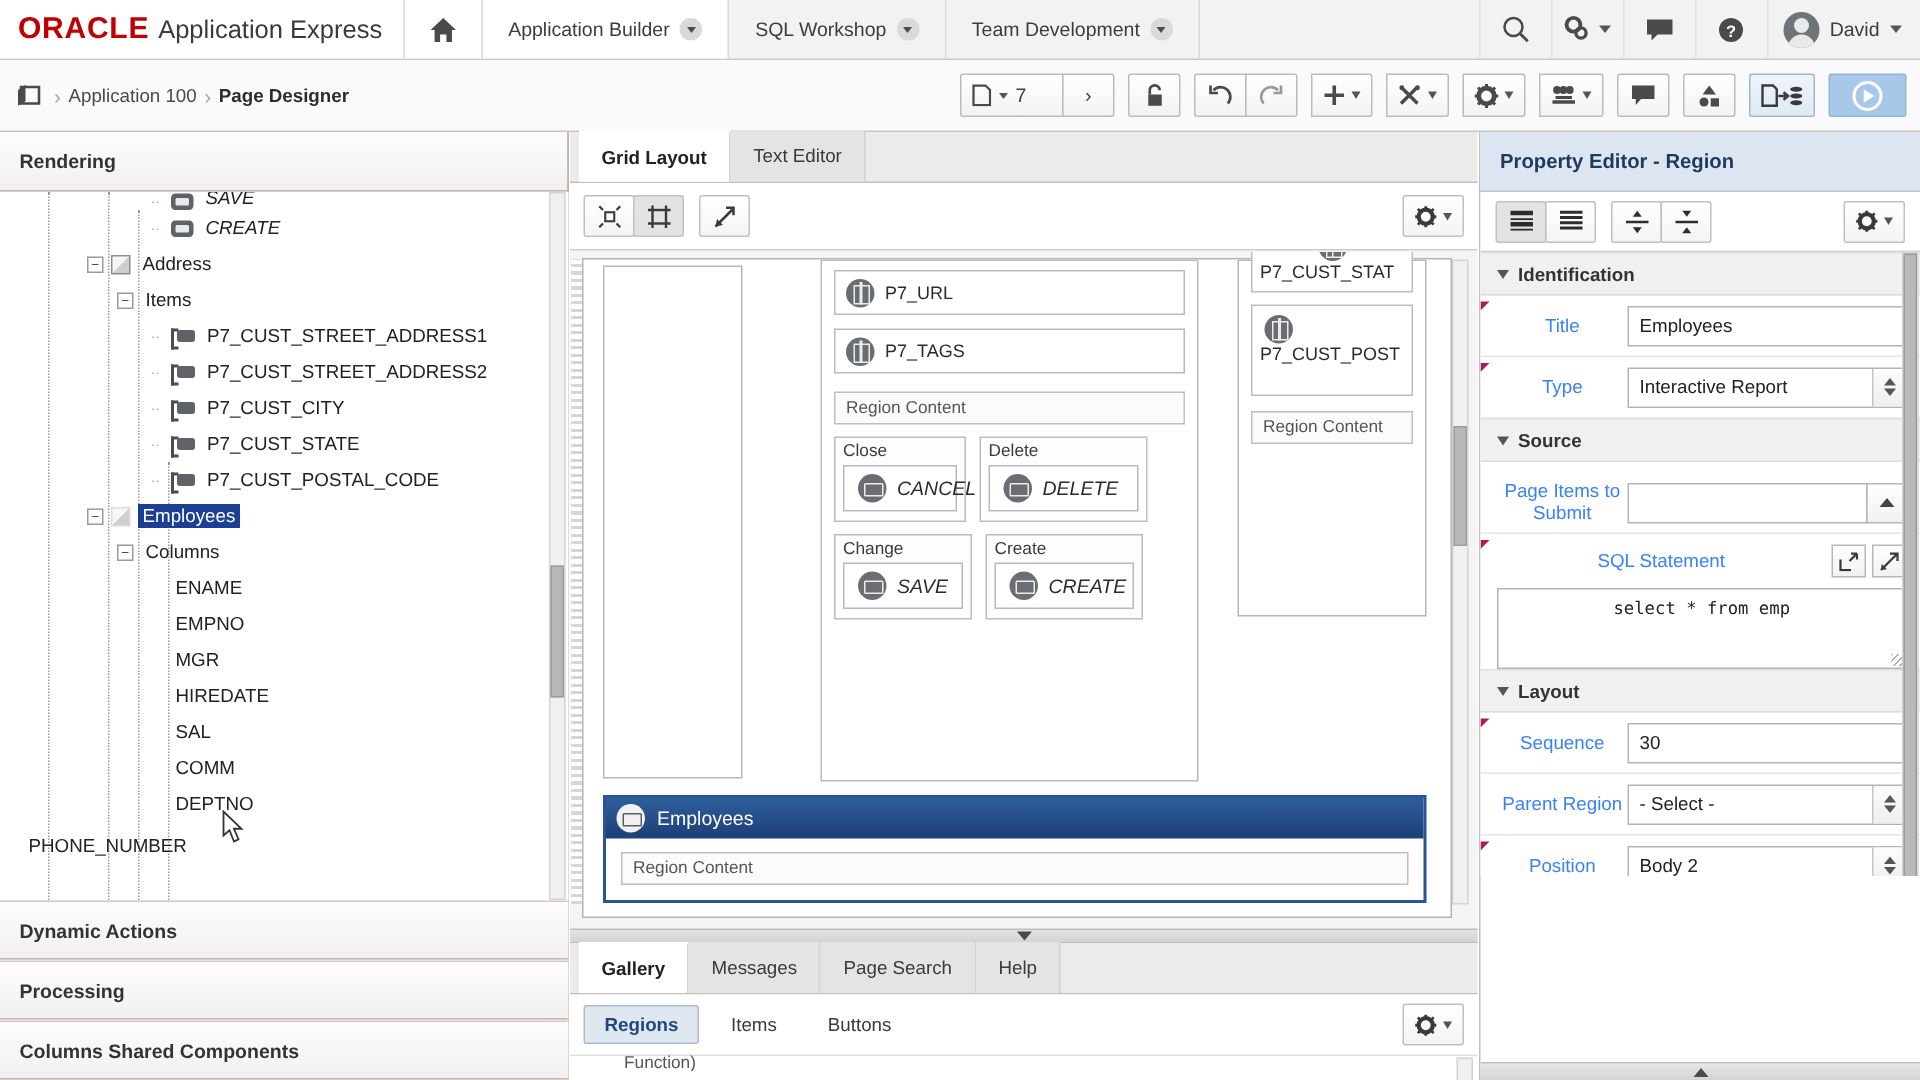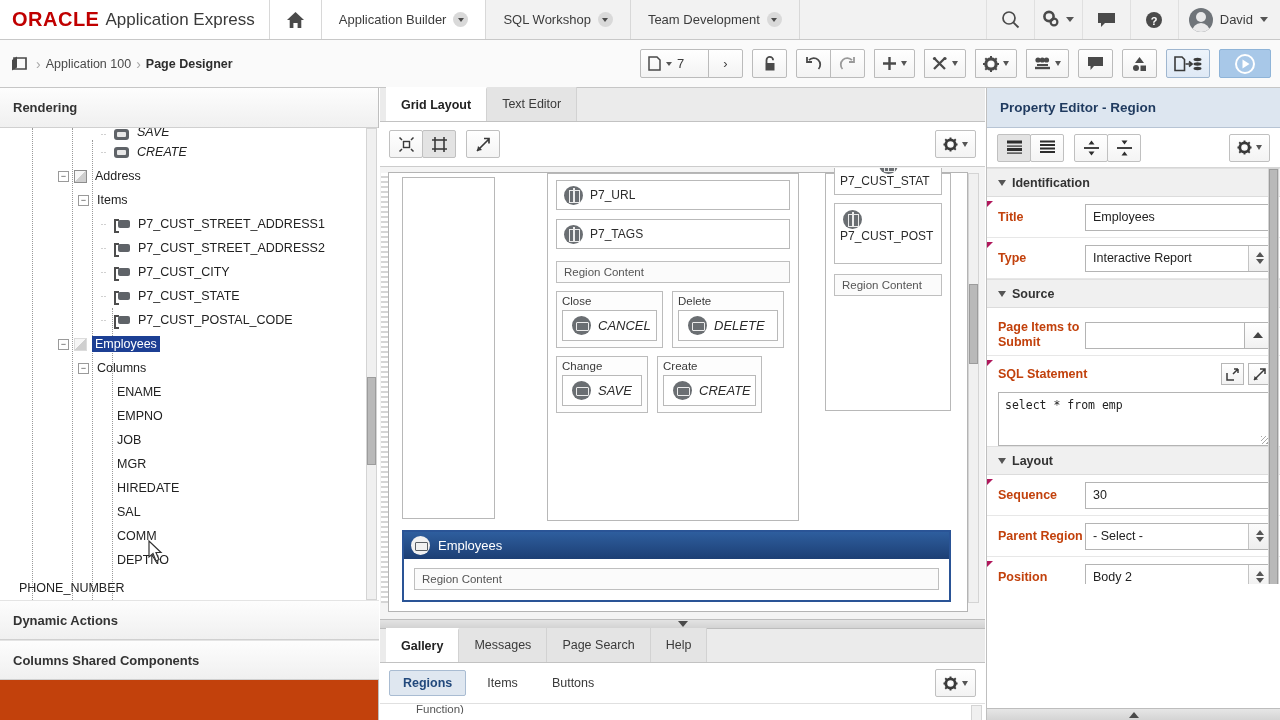--- a/index.html
+++ b/index.html
@@ -282,33 +282,33 @@
   
   .pe-head {
     height: 40px; background: #dde6f0; border-bottom: 1px solid #b7c4d4;
     display: flex; align-items: center; padding-left: 13px;
     font-weight: bold; font-size: 13.5px; color: #1f3a5f;
   }
   .pe-toolbar {
     height: 40px; background: #fff; border-bottom: 1px solid #d6d6d6;
     display: flex; align-items: center; padding: 0 10px;
   }
-  .pe-body { position: absolute; left: 0; top: 80px; width: 294px; height: 416px; overflow: hidden; background: #fff; }
+  .pe-body { position: absolute; left: 0; top: 80px; width: 294px; height: 416px; overflow: hidden; background: #fff; text-align: center; }
   .pe-group {
     height: 29px; display: flex; align-items: center; gap: 6px; padding-left: 11px;
     background: #f0f0f0; border-top: 1px solid #e0e0e0; border-bottom: 1px solid #dcdcdc;
     font-weight: bold; font-size: 12.5px; color: #333;
   }
   .tri { width: 0; height: 0; border-left: 4.5px solid transparent;
     border-right: 4.5px solid transparent; border-top: 6px solid #555; }
   .pe-row {
     min-height: 41px; display: flex; align-items: center; padding: 5px 10px 5px 11px;
     border-bottom: 1px solid #e7e7e7; position: relative;
   }
-  .pe-row .lab { width: 87px; font-size: 12.5px; color: #c2410c; flex: none; line-height: 15px; font-weight: bold; }
+  .pe-row .lab { width: 87px; font-size: 12.5px; color: #3b82f6; flex: none; line-height: 15px; }
   .fld {
     flex: 1; height: 27px; border: 1px solid #b4b4b4; background: #fff;
     display: flex; align-items: center; padding: 0 7px; font-size: 12.5px; color: #222;
   }
   .fld.sel-wrap { padding-right: 0; }
   .spin {
     width: 22px; height: 25px; border-left: 1px solid #c4c4c4;
     background: linear-gradient(#fcfcfc,#eee); display: flex; flex-direction: column;
     align-items: center; justify-content: center; gap: 2px; margin-left: auto; flex: none;
   }
@@ -633,24 +633,20 @@
           <li class="tnode" style="padding-left: 98px;">
             <span class="exp none" style="color: rgb(153, 153, 153);"></span>
             <span class="lbl">ENAME</span>
           </li>
           <li class="tnode" style="padding-left: 98px;">
             <span class="exp none" style="color: rgb(153, 153, 153);"></span>
             <span class="lbl">EMPNO</span>
           </li>
           <li class="tnode" style="padding-left: 98px;">
             <span class="exp none" style="color: rgb(153, 153, 153);"></span>
-            <span class="lbl">JOB</span>
-          </li>
-          <li class="tnode" style="padding-left: 98px;">
-            <span class="exp none" style="color: rgb(153, 153, 153);"></span>
             <span class="lbl">MGR</span>
           </li>
           <li class="tnode" style="padding-left: 98px;">
             <span class="exp none" style="color: rgb(153, 153, 153);"></span>
             <span class="lbl">HIREDATE</span>
           </li>
           <li class="tnode" style="padding-left: 98px;">
             <span class="exp none" style="color: rgb(153, 153, 153);"></span>
             <span class="lbl">SAL</span>
           </li>
@@ -675,20 +671,23 @@
       <div style="position:absolute; left:148px; top:412px; pointer-events:none;">
         <svg width="22" height="26" viewBox="0 0 22 26">
           <path d="M1 1 L1 17 L5 13.5 L8 21 L11 19.5 L8 12.5 L13 12.5 Z" fill="#fff" stroke="#333" stroke-width="1.2"></path>
         </svg>
       </div>
     </div>
 
     <div style="position:absolute; left:0; top:512px; width:379px;">
       <div class="acc-head">
         <span>Dynamic Actions</span>
+      </div>
+      <div class="acc-head">
+        <span>Processing</span>
       </div>
       <div class="acc-head">
         <span>Columns Shared Components</span>
       </div>
     </div>
   </div>
 
   <div class="pane-mid">
     <div class="tabstrip">
       <div class="tab active">
@@ -750,21 +749,21 @@
             <span class="ico-circ-item"></span>
             <span>P7_URL</span>
           </div>
           <div class="gitem" style="margin:9px 8px 0 8px;">
             <span class="ico-circ-item"></span>
             <span>P7_TAGS</span>
           </div>
           <div class="gplace" style="margin:12px 8px 0 8px;">Region Content</div>
 
           <div style="display:flex; gap:9px; margin:8px 8px 0 8px;">
-            <div class="btnbox" style="width:107px;">
+            <div class="btnbox" style="width:88px;">
               <div class="cap">Close</div>
               <div class="btnchip">
                 <span class="ico-circ-btn"></span>
                 <span>CANCEL</span>
               </div>
             </div>
             <div class="btnbox" style="width:112px;">
               <div class="cap">Delete</div>
               <div class="btnchip">
                 <span class="ico-circ-btn"></span>

